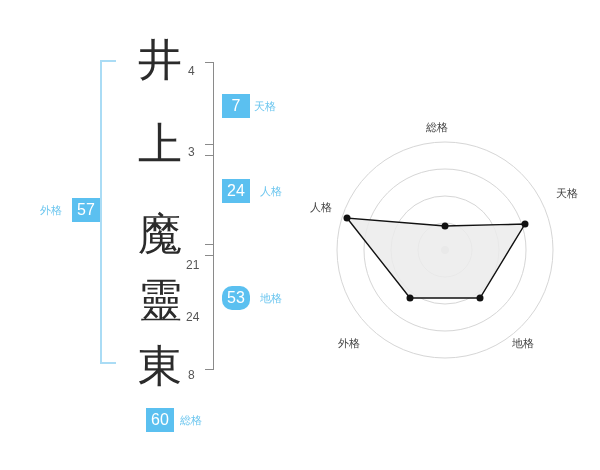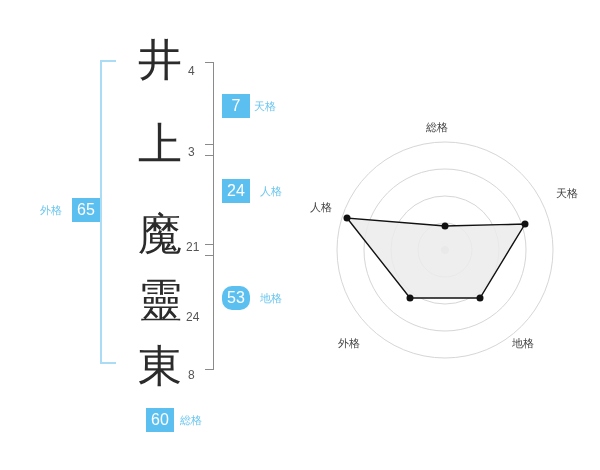--- a/index.html
+++ b/index.html
@@ -103,39 +103,39 @@
     <div class="brkt" style="left:100px; top:60px; width:14px; height:300px; border-left-width:2px; border-top-width:2px; border-bottom-width:2px;"></div>
 
     <div class="kanji" style="left:130px; top:38px;">井</div>
     <div class="kanji" style="left:130px; top:122px;">上</div>
     <div class="kanji" style="left:130px; top:212px;">魔</div>
     <div class="kanji" style="left:130px; top:278px;">靈</div>
     <div class="kanji" style="left:130px; top:344px;">東</div>
 
     <div class="stroke-num" style="left:188px; top:64px;">4</div>
     <div class="stroke-num" style="left:188px; top:145px;">3</div>
-    <div class="stroke-num" style="left:186px; top:240px;">21</div>
+    <div class="stroke-num" style="left:186px; top:258px;">21</div>
     <div class="stroke-num" style="left:186px; top:310px;">24</div>
     <div class="stroke-num" style="left:188px; top:368px;">8</div>
 
     <div class="sbrkt" style="left:205px; top:62px; width:8px; height:92px; border-right-width:1px; border-top-width:1px; border-bottom-width:1px;"></div>
     <div class="sbrkt" style="left:205px; top:144px; width:8px; height:110px; border-right-width:1px; border-top-width:1px; border-bottom-width:1px;"></div>
     <div class="sbrkt" style="left:205px; top:244px; width:8px; height:124px; border-right-width:1px; border-top-width:1px; border-bottom-width:1px;"></div>
 
     <div class="badge" style="left:222px; top:94px; min-width:18px;">7</div>
     <div class="badge-label" style="left:254px; top:94px;">天格</div>
 
     <div class="badge" style="left:222px; top:179px; min-width:18px;">24</div>
     <div class="badge-label" style="left:260px; top:179px;">人格</div>
 
     <div class="badge" style="left:222px; top:286px; min-width:18px;border-radius:10px;">53</div>
     <div class="badge-label" style="left:260px; top:286px;">地格</div>
 
     <div class="badge-label" style="left:40px; top:198px;">外格</div>
-    <div class="badge" style="left:72px; top:198px; min-width:18px;">65</div>
+    <div class="badge" style="left:72px; top:198px; min-width:18px;">57</div>
 
     <div class="badge" style="left:146px; top:408px; min-width:18px;">60</div>
     <div class="badge-label" style="left:180px; top:408px;">総格</div>
   </div>
 
   <div class="chart-panel">
 
     <svg width="300" height="470" viewBox="0 0 300 470">
 
       <g fill="none" stroke="#d6d6d6" stroke-width="1">

